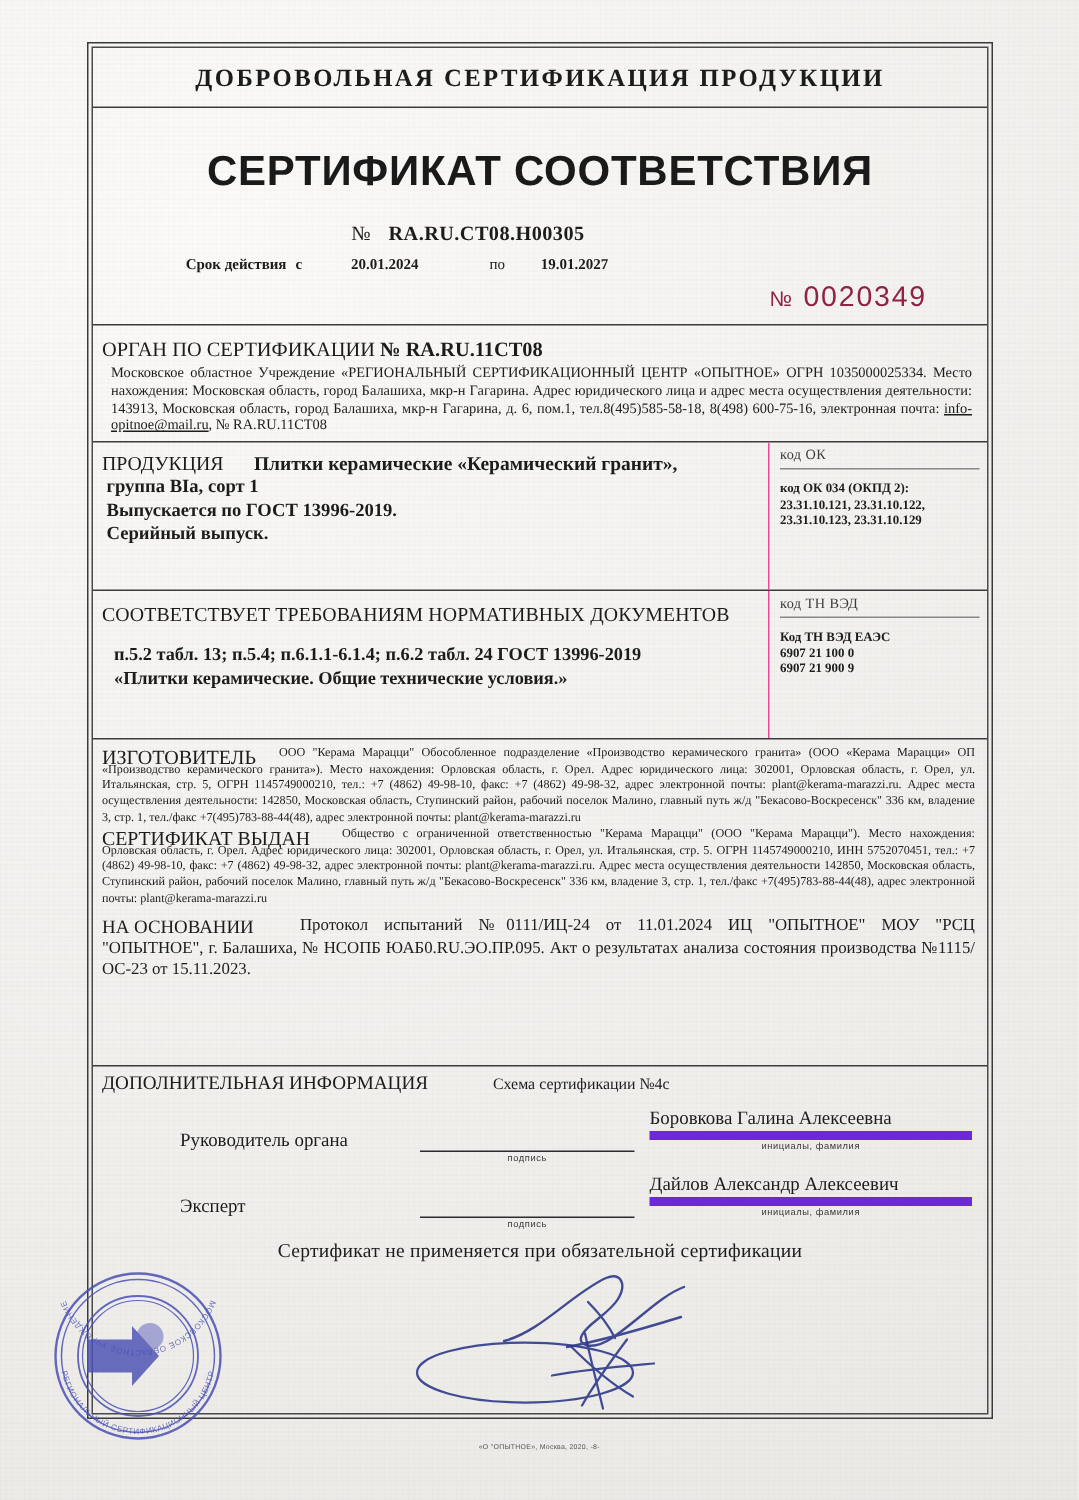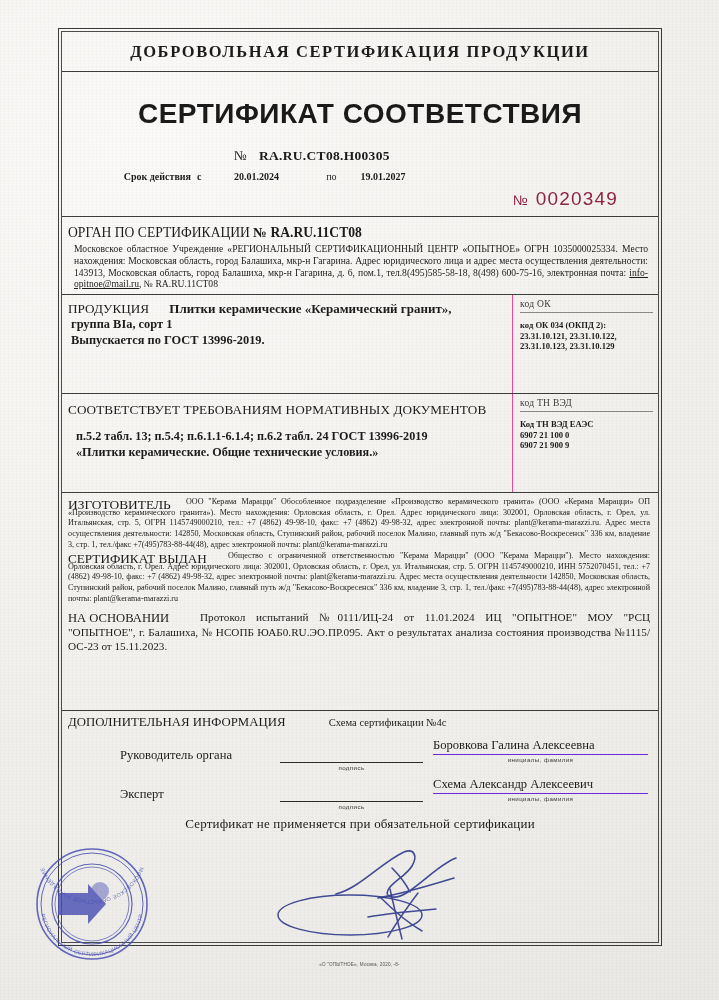--- a/index.html
+++ b/index.html
@@ -127,21 +127,21 @@
   .sig-line{
     flex:1;border-bottom:1px solid #2b2b2b;height:16px;position:relative;
   }
   .sig-cap{
     position:absolute;left:50%;transform:translateX(-50%);
     bottom:-9px;font-size:6.2px;color:#3a3a3a;letter-spacing:0.4px;
     font-family:"Liberation Sans", sans-serif;
   }
   .sig-name-wrap{width:215px;padding-left:10px;}
   .sig-name{
-    font-size:12.6px;border-bottom:1px solid #6d28d9;
+    font-size:12.6px;border-bottom:6px solid #6d28d9;
     padding-bottom:1px;white-space:nowrap;
   }
   .sig-sub{
     text-align:center;font-size:6.2px;color:#3a3a3a;
     padding-top:1px;letter-spacing:0.4px;
     font-family:"Liberation Sans", sans-serif;
   }
   .footnote{
     text-align:center;font-size:13px;letter-spacing:0.2px;
     padding-top:10px;
@@ -211,20 +211,21 @@
 
   <div class="split">
     <div class="left-col">
       <div class="prod-block">
         <div class="prod-line1">
           <span class="lbl">ПРОДУКЦИЯ</span>
           <span class="val">Плитки керамические «Керамический гранит»,</span>
         </div>
         <div class="prod-rest">группа BIa, сорт 1</div>
         <div class="prod-rest">Выпускается по ГОСТ 13996-2019.</div>
+        <div class="prod-rest">Серийный выпуск.</div>
       </div>
     </div>
     <div class="right-col">
       <div class="codebox">
         <div class="cap">код ОК</div>
         <div class="sec-divider" style="margin-top:3px;background:#888;"></div>
         <div class="val">код ОК 034 (ОКПД 2): 23.31.10.121, 23.31.10.122, 23.31.10.123, 23.31.10.129</div>
       </div>
     </div>
   </div>
@@ -287,21 +288,21 @@
         <div class="sig-name">Боровкова Галина Алексеевна</div>
         <div class="sig-sub">инициалы, фамилия</div>
       </div>
     </div>
     <div class="sig-row" style="padding-top:10px;">
       <div class="sig-role">Эксперт</div>
       <div class="sig-line">
         <span class="sig-cap">подпись</span>
       </div>
       <div class="sig-name-wrap">
-        <div class="sig-name">Схема Александр Алексеевич</div>
+        <div class="sig-name">Дайлов Александр Алексеевич</div>
         <div class="sig-sub">инициалы, фамилия</div>
       </div>
     </div>
   </div>
 
   <div class="footnote">Сертификат не применяется при обязательной сертификации</div>
 </div>
 
 <div class="imprint">«О "ОПЫТНОЕ», Москва, 2020, -8-</div>
 

